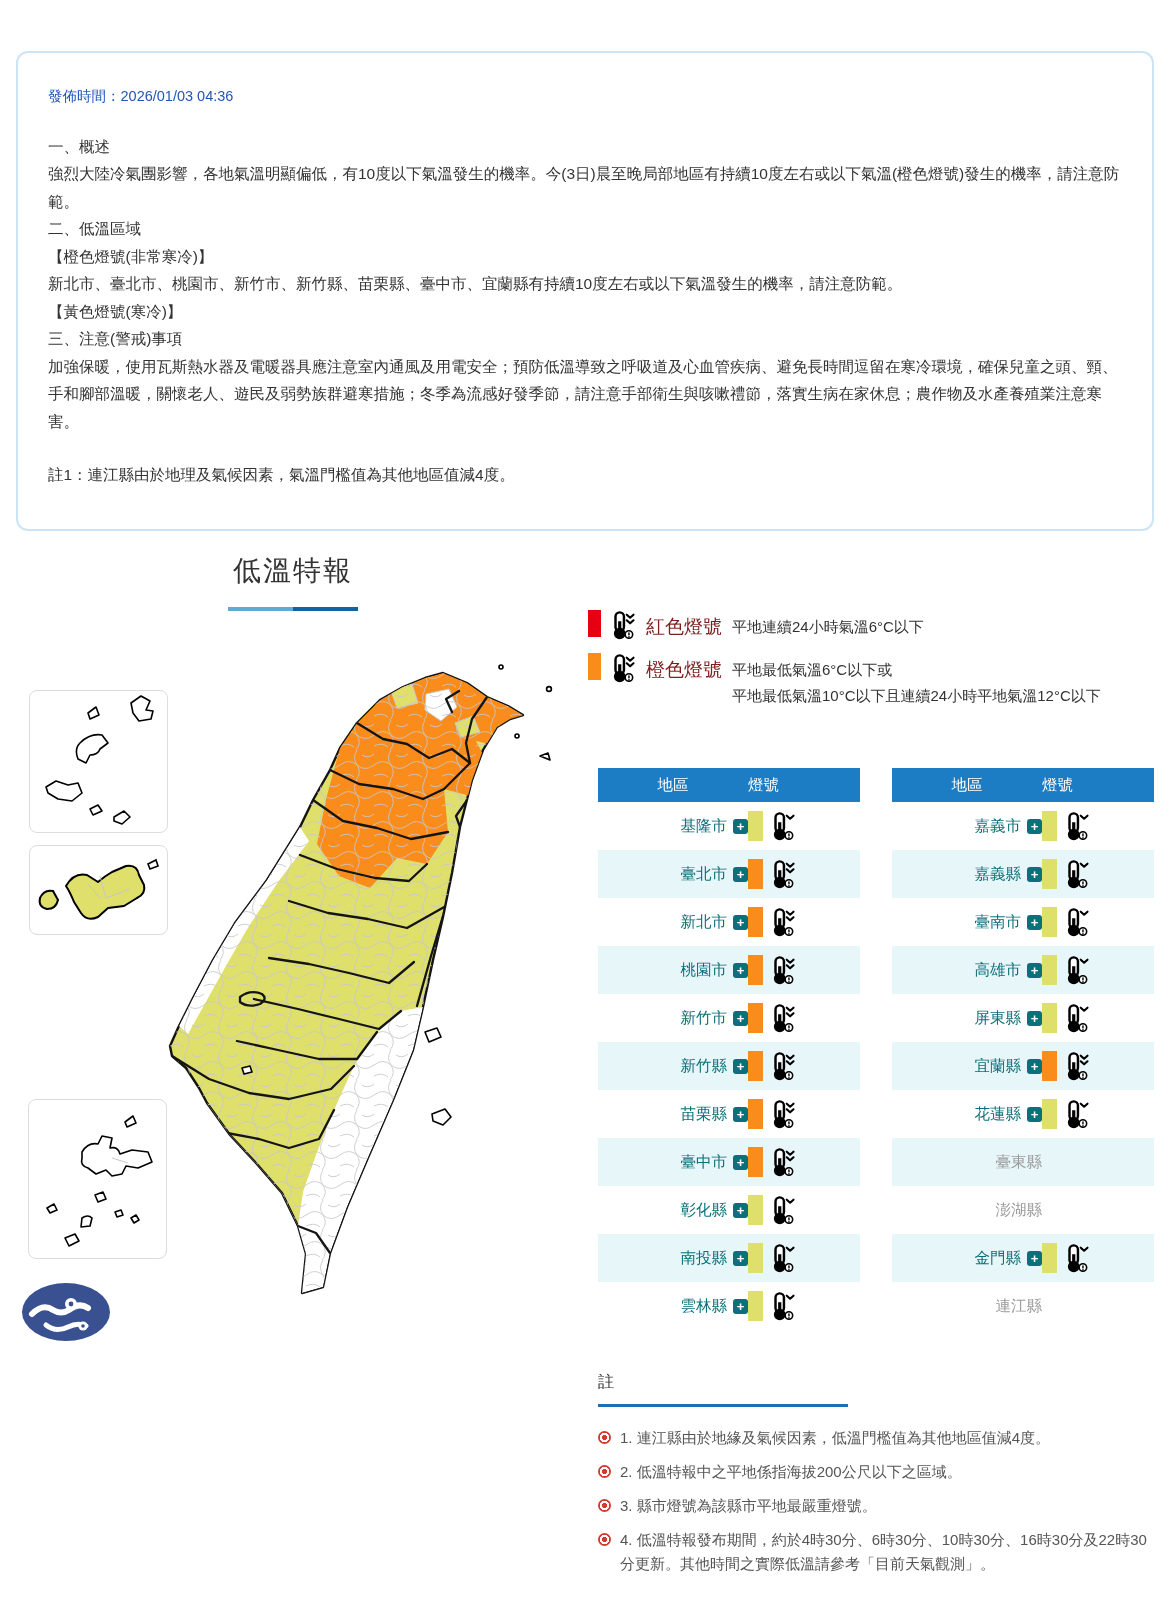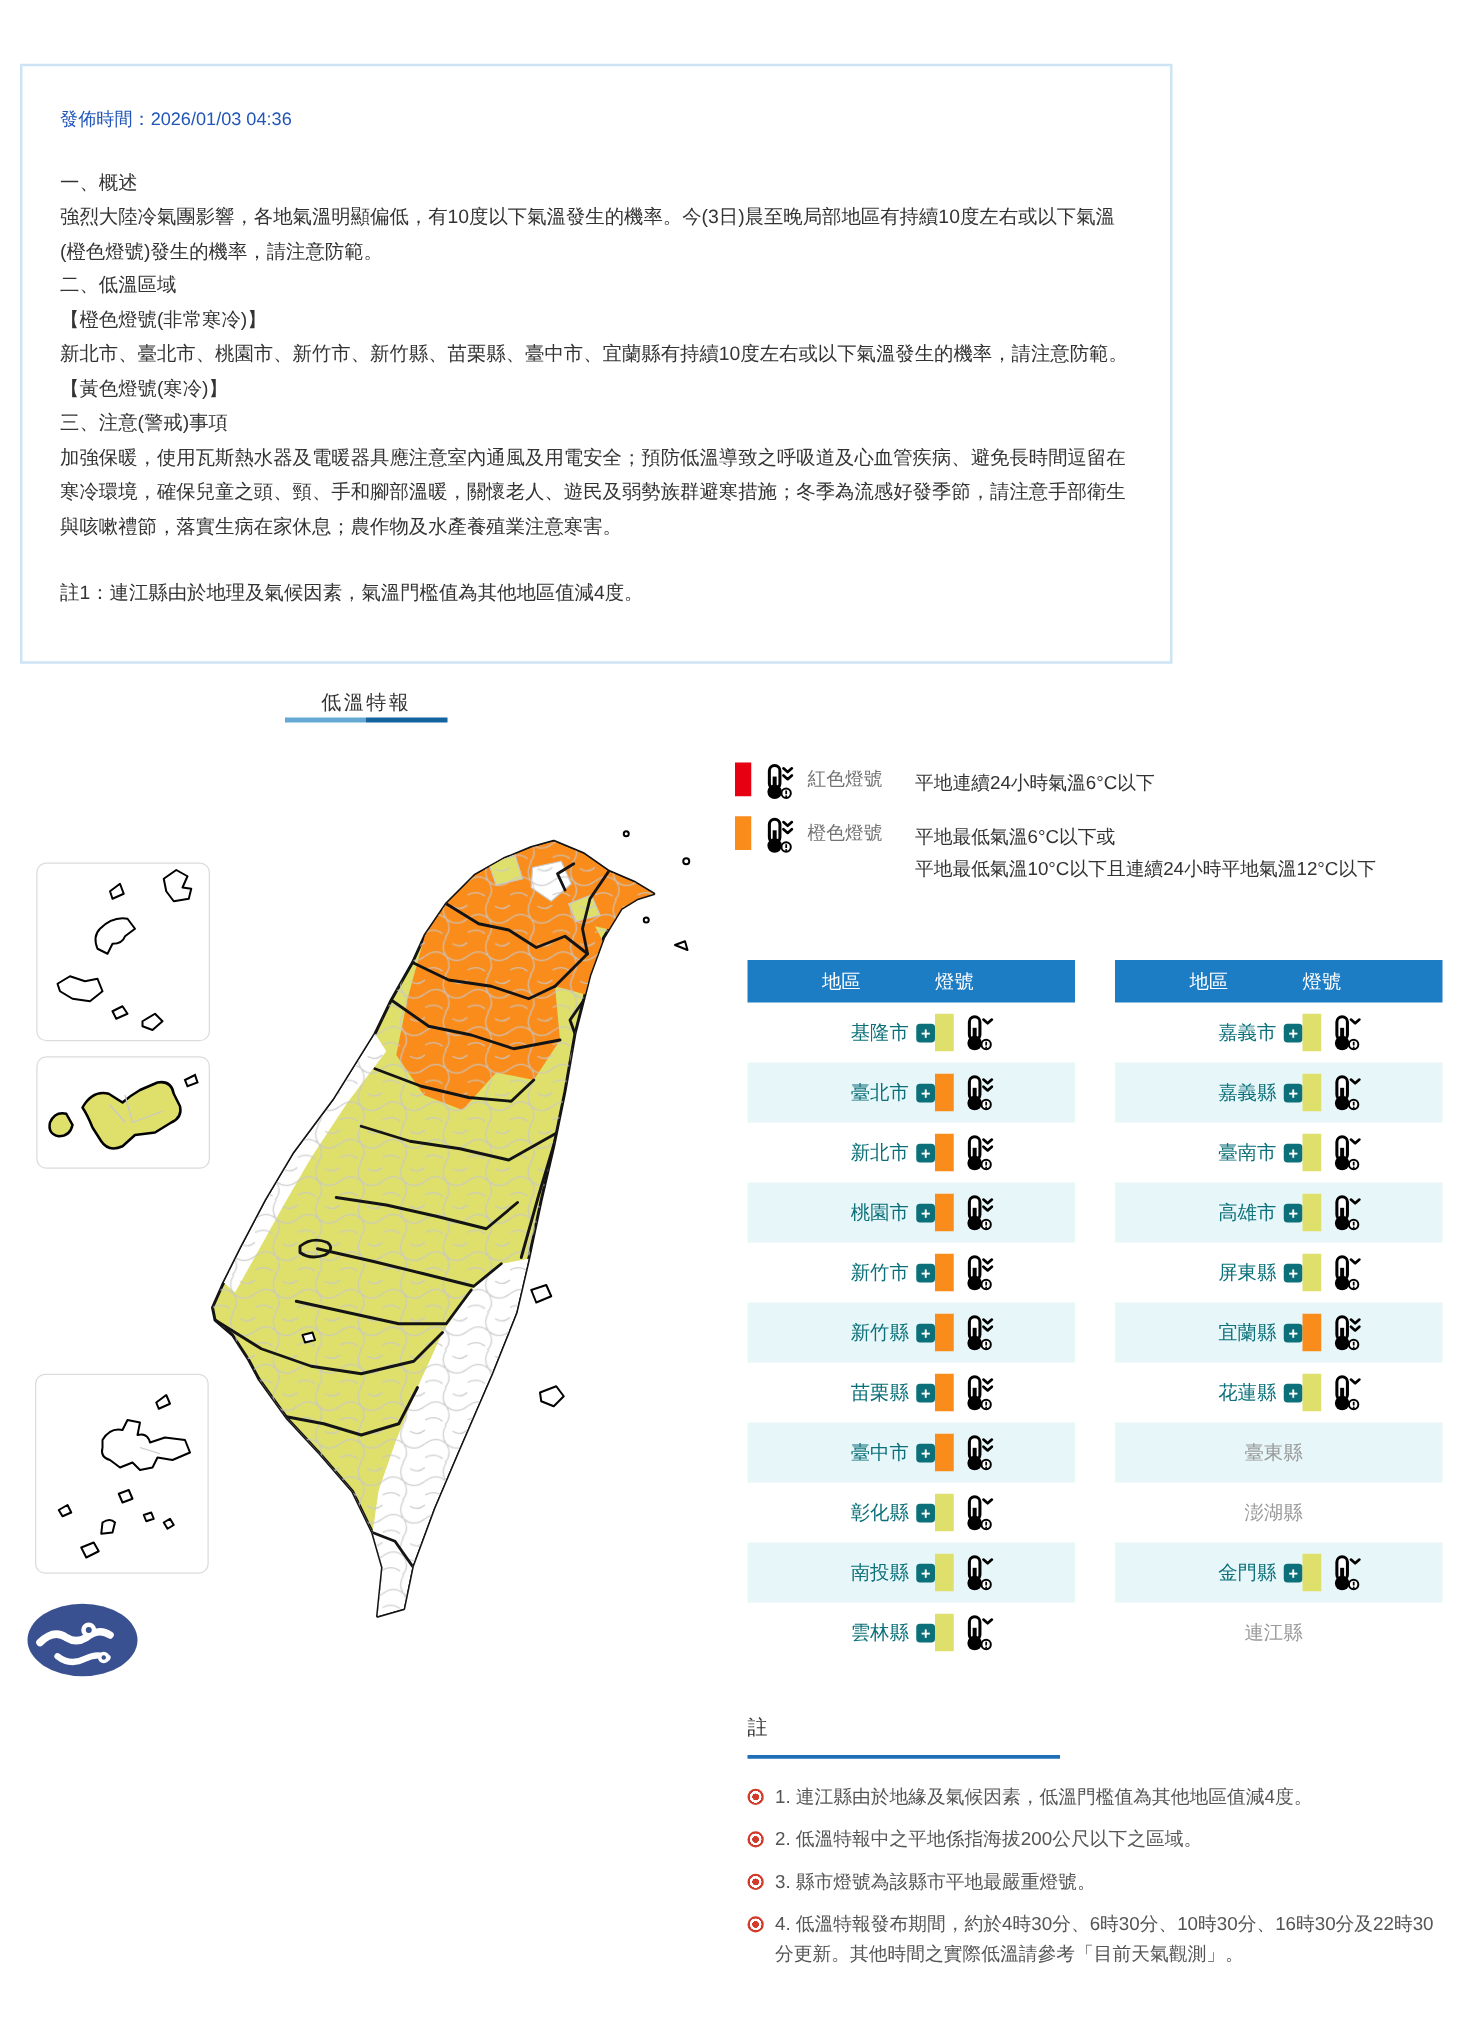--- a/index.html
+++ b/index.html
@@ -8,42 +8,42 @@
     --notegray:#555; --ink:#333;
   }
   *{box-sizing:border-box;margin:0;padding:0}
   html,body{background:#fff}
   body{
     width:1170px;height:1622px;position:relative;overflow:hidden;
     font-family:"Liberation Sans","DejaVu Sans",sans-serif;color:var(--ink);
   }
   
   .doc-box{
-    position:absolute;left:16px;top:51px;width:922px;height:480px;
-    border:2px solid #cde4f4;border-radius:0;background:#fff;
+    position:absolute;left:16px;top:51px;width:1138px;height:480px;
+    border:2px solid #cde4f4;border-radius:12px;background:#fff;
     padding:30px 30px 0 30px;font-size:15.5px;line-height:27.5px;
   }
   .pub-time{color:#2156b8;font-size:14.5px;margin-bottom:22px}
   .sec-head{margin-top:0}
   .sec-gap{}
   .footnote{margin-top:26px}
   
   .map-title-wrap{position:absolute;left:228px;top:552px;width:130px;text-align:center}
-  .map-title{font-size:16px;letter-spacing:2px;color:#333;padding-bottom:1px;display:block}
+  .map-title{font-size:28px;letter-spacing:2px;color:#333;padding-bottom:17px;display:block}
   .map-title-underline{height:4px;width:130px;background:linear-gradient(90deg,#64a9d4 0 50%,#14639f 50% 100%)}
   
   .legend{position:absolute;left:588px;top:598px;width:566px;padding-top:12px}
   .leg-row{display:flex;align-items:flex-start;margin-bottom:13px}
   .leg-sq{width:13px;height:27px;margin-right:9px;flex:none}
   .sig-red .leg-sq{background:var(--red)}
   .sig-orange .leg-sq{background:var(--orange)}
   .sig-yellow .leg-sq{background:var(--yellow)}
   .thermo{width:26px;height:30px;flex:none}
   .leg-row .thermo{margin-right:10px}
-  .leg-label{width:86px;font-size:15px;color:#737373;padding-top:4px;flex:none}
+  .leg-label{width:86px;font-size:19px;color:#7f1d1d;padding-top:4px;flex:none}
   .leg-desc{flex:1;font-size:15px;color:#333;line-height:26px;padding-top:4px}
   .sig-yellow .chev2{display:none}
   
   .sig-table{position:absolute;top:768px;width:262px}
   .sig-table.left{left:598px}
   .sig-table.right{left:892px}
   .thead{height:34px;background:var(--hblue);color:#fff;display:flex;align-items:center;font-size:15.5px}
   .thead .h-region{width:150px;text-align:center}
   .thead .h-signal{width:112px;text-align:left}
   .trow{height:48px;display:flex;align-items:center}

